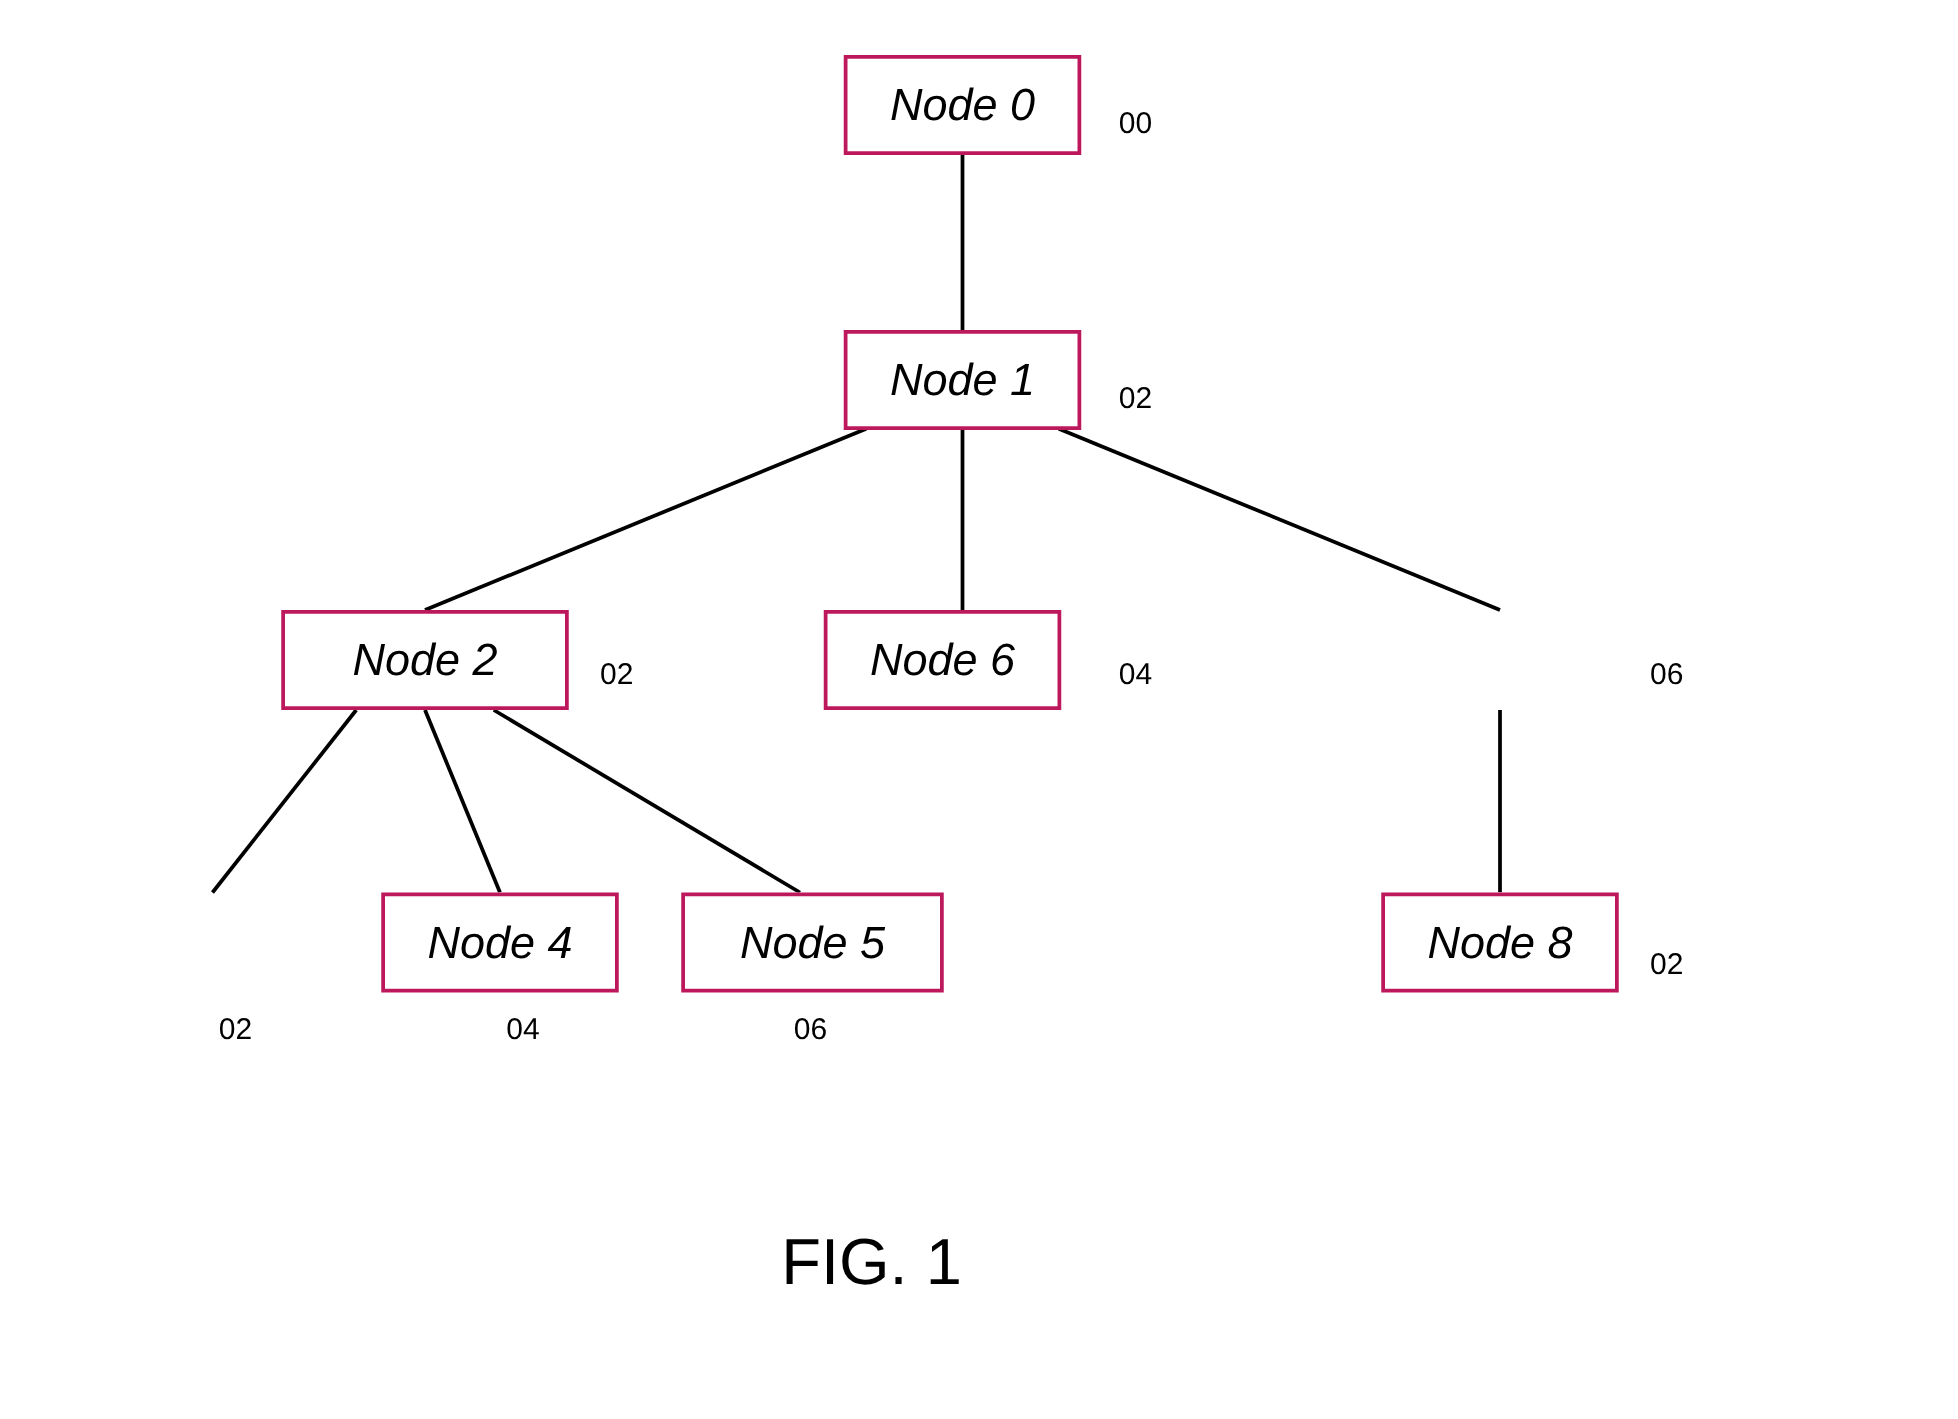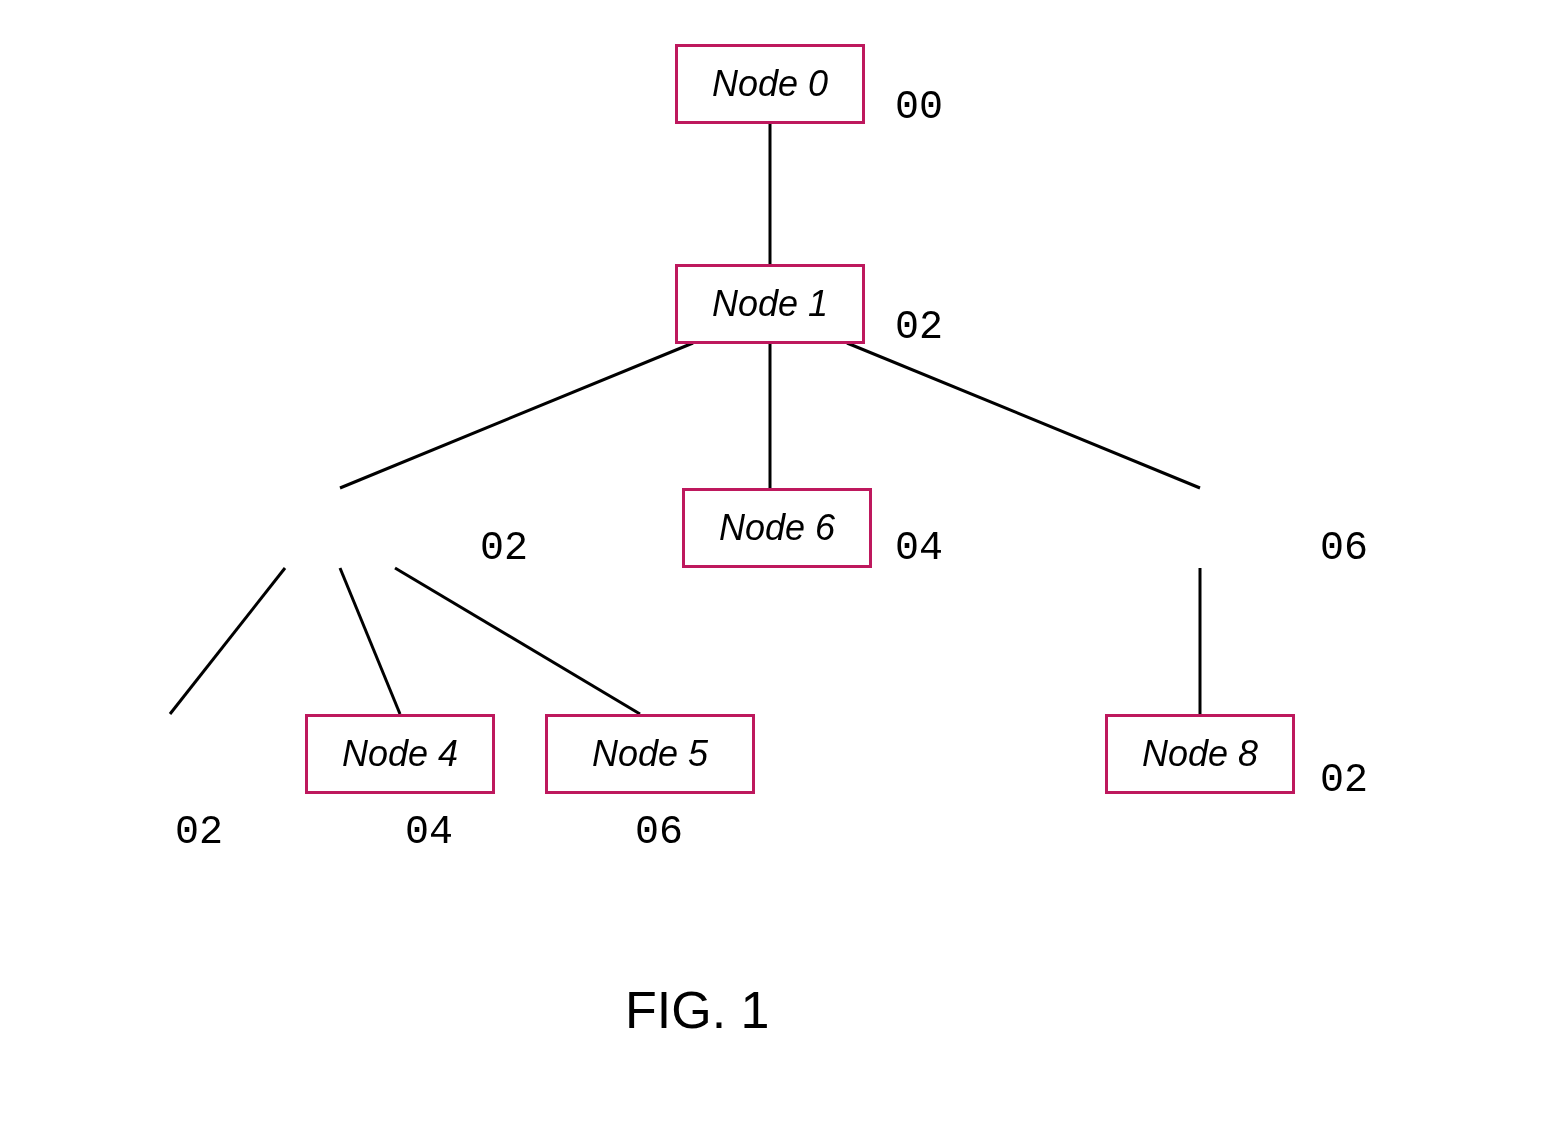--- a/index.html
+++ b/index.html
@@ -19,22 +19,21 @@
       background: white;
       display: flex;
       align-items: center;
       justify-content: center;
       font-size: 36px;
       box-sizing: border-box;
       font-style: italic;
     }
     .label {
       position: absolute;
-      font-size: 40px;
-      font-family: Liberation Mono, monospace;
+      font-size: 24px;
     }
     .figure-label {
       position: absolute;
       font-size: 52px;
     }
     svg {
       position: absolute;
       top: 0;
       left: 0;
       width: 1566px;
@@ -72,23 +71,26 @@
   <div class="node-box" style="left:675px; top:44px; width:190px; height:80px;">
     <span>Node 0</span>
   </div>
   <div class="label" style="left:895px; top:85px;">00</div>
 
   <div class="node-box" style="left:675px; top:264px; width:190px; height:80px;">
     <span>Node 1</span>
   </div>
   <div class="label" style="left:895px; top:305px;">02</div>
 
+  <div class="node-box" style="left:225px; top:488px; width:230px; height:80px;">
+    <span>Node 2</span>
+  </div>
   <div class="label" style="left:480px; top:526px;">02</div>
 
-  <div class="node-box" style="left:682px; top:488px; width:190px; height:80px;">
+  <div class="node-box" style="left:659px; top:488px; width:190px; height:80px;">
     <span>Node 6</span>
   </div>
   <div class="label" style="left:895px; top:526px;">04</div>
 
   <div class="label" style="left:1320px; top:526px;">06</div>
 
   <div class="label" style="left:175px; top:810px;">02</div>
 
   <div class="node-box" style="left:305px; top:714px; width:190px; height:80px;">
     <span>Node 4</span>

